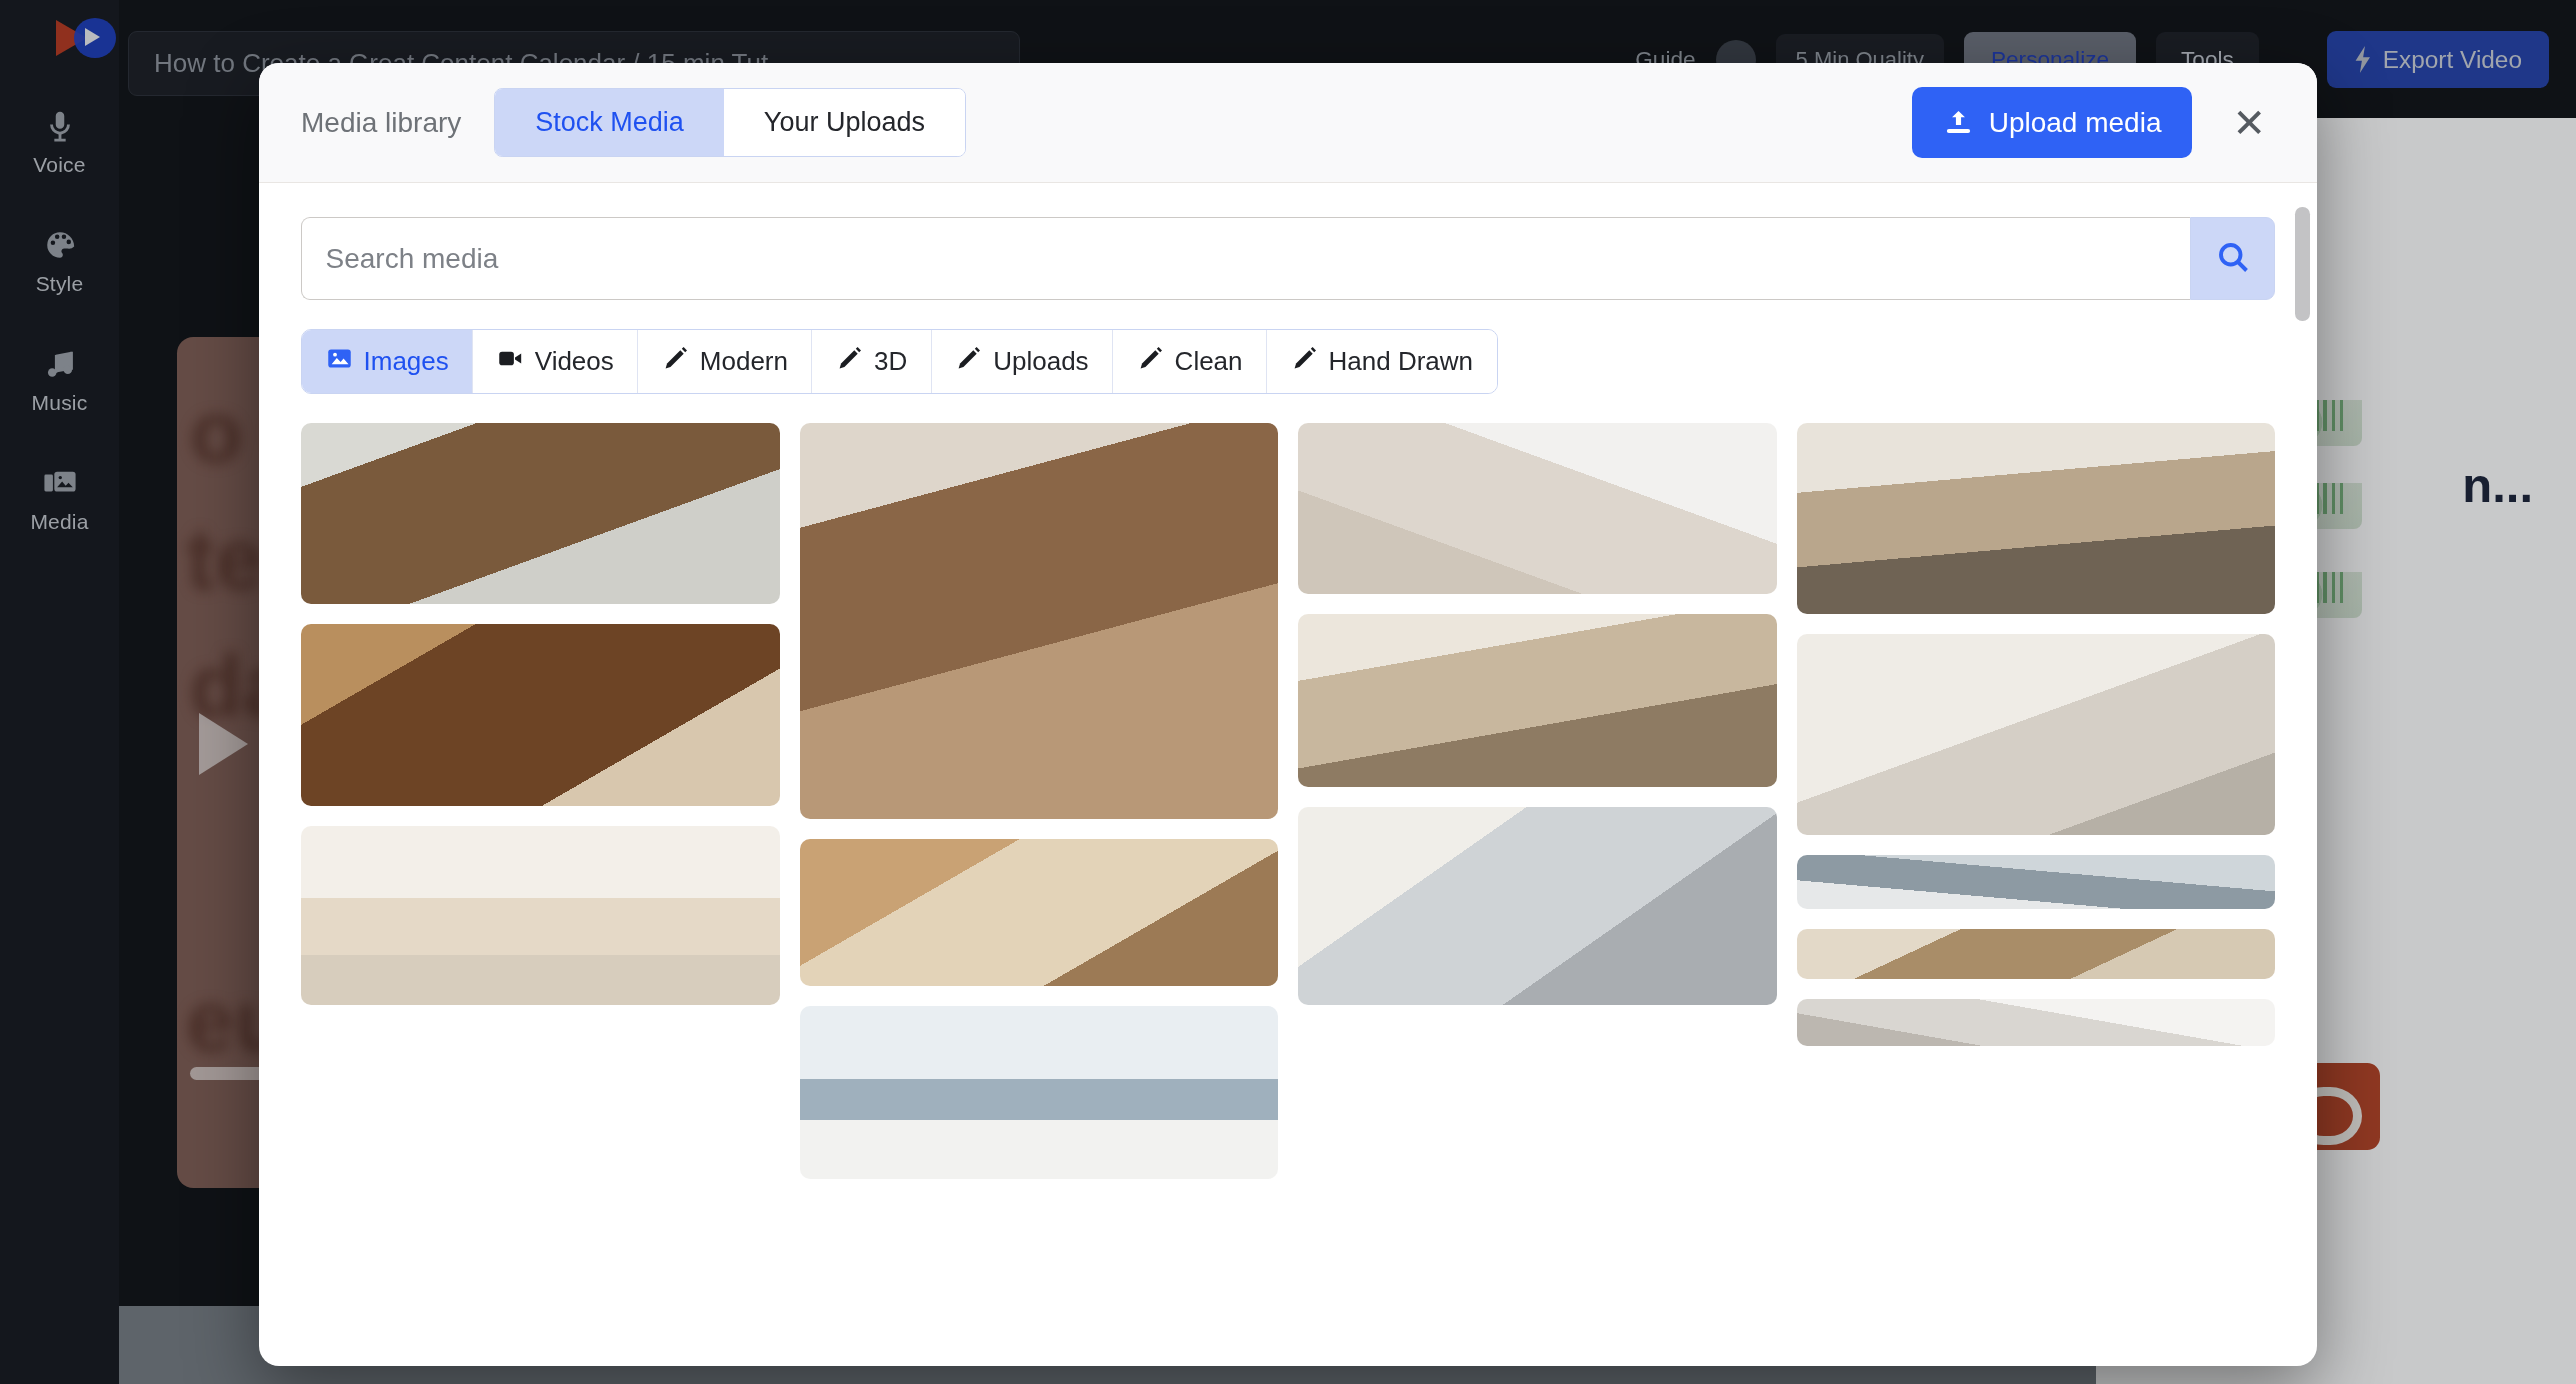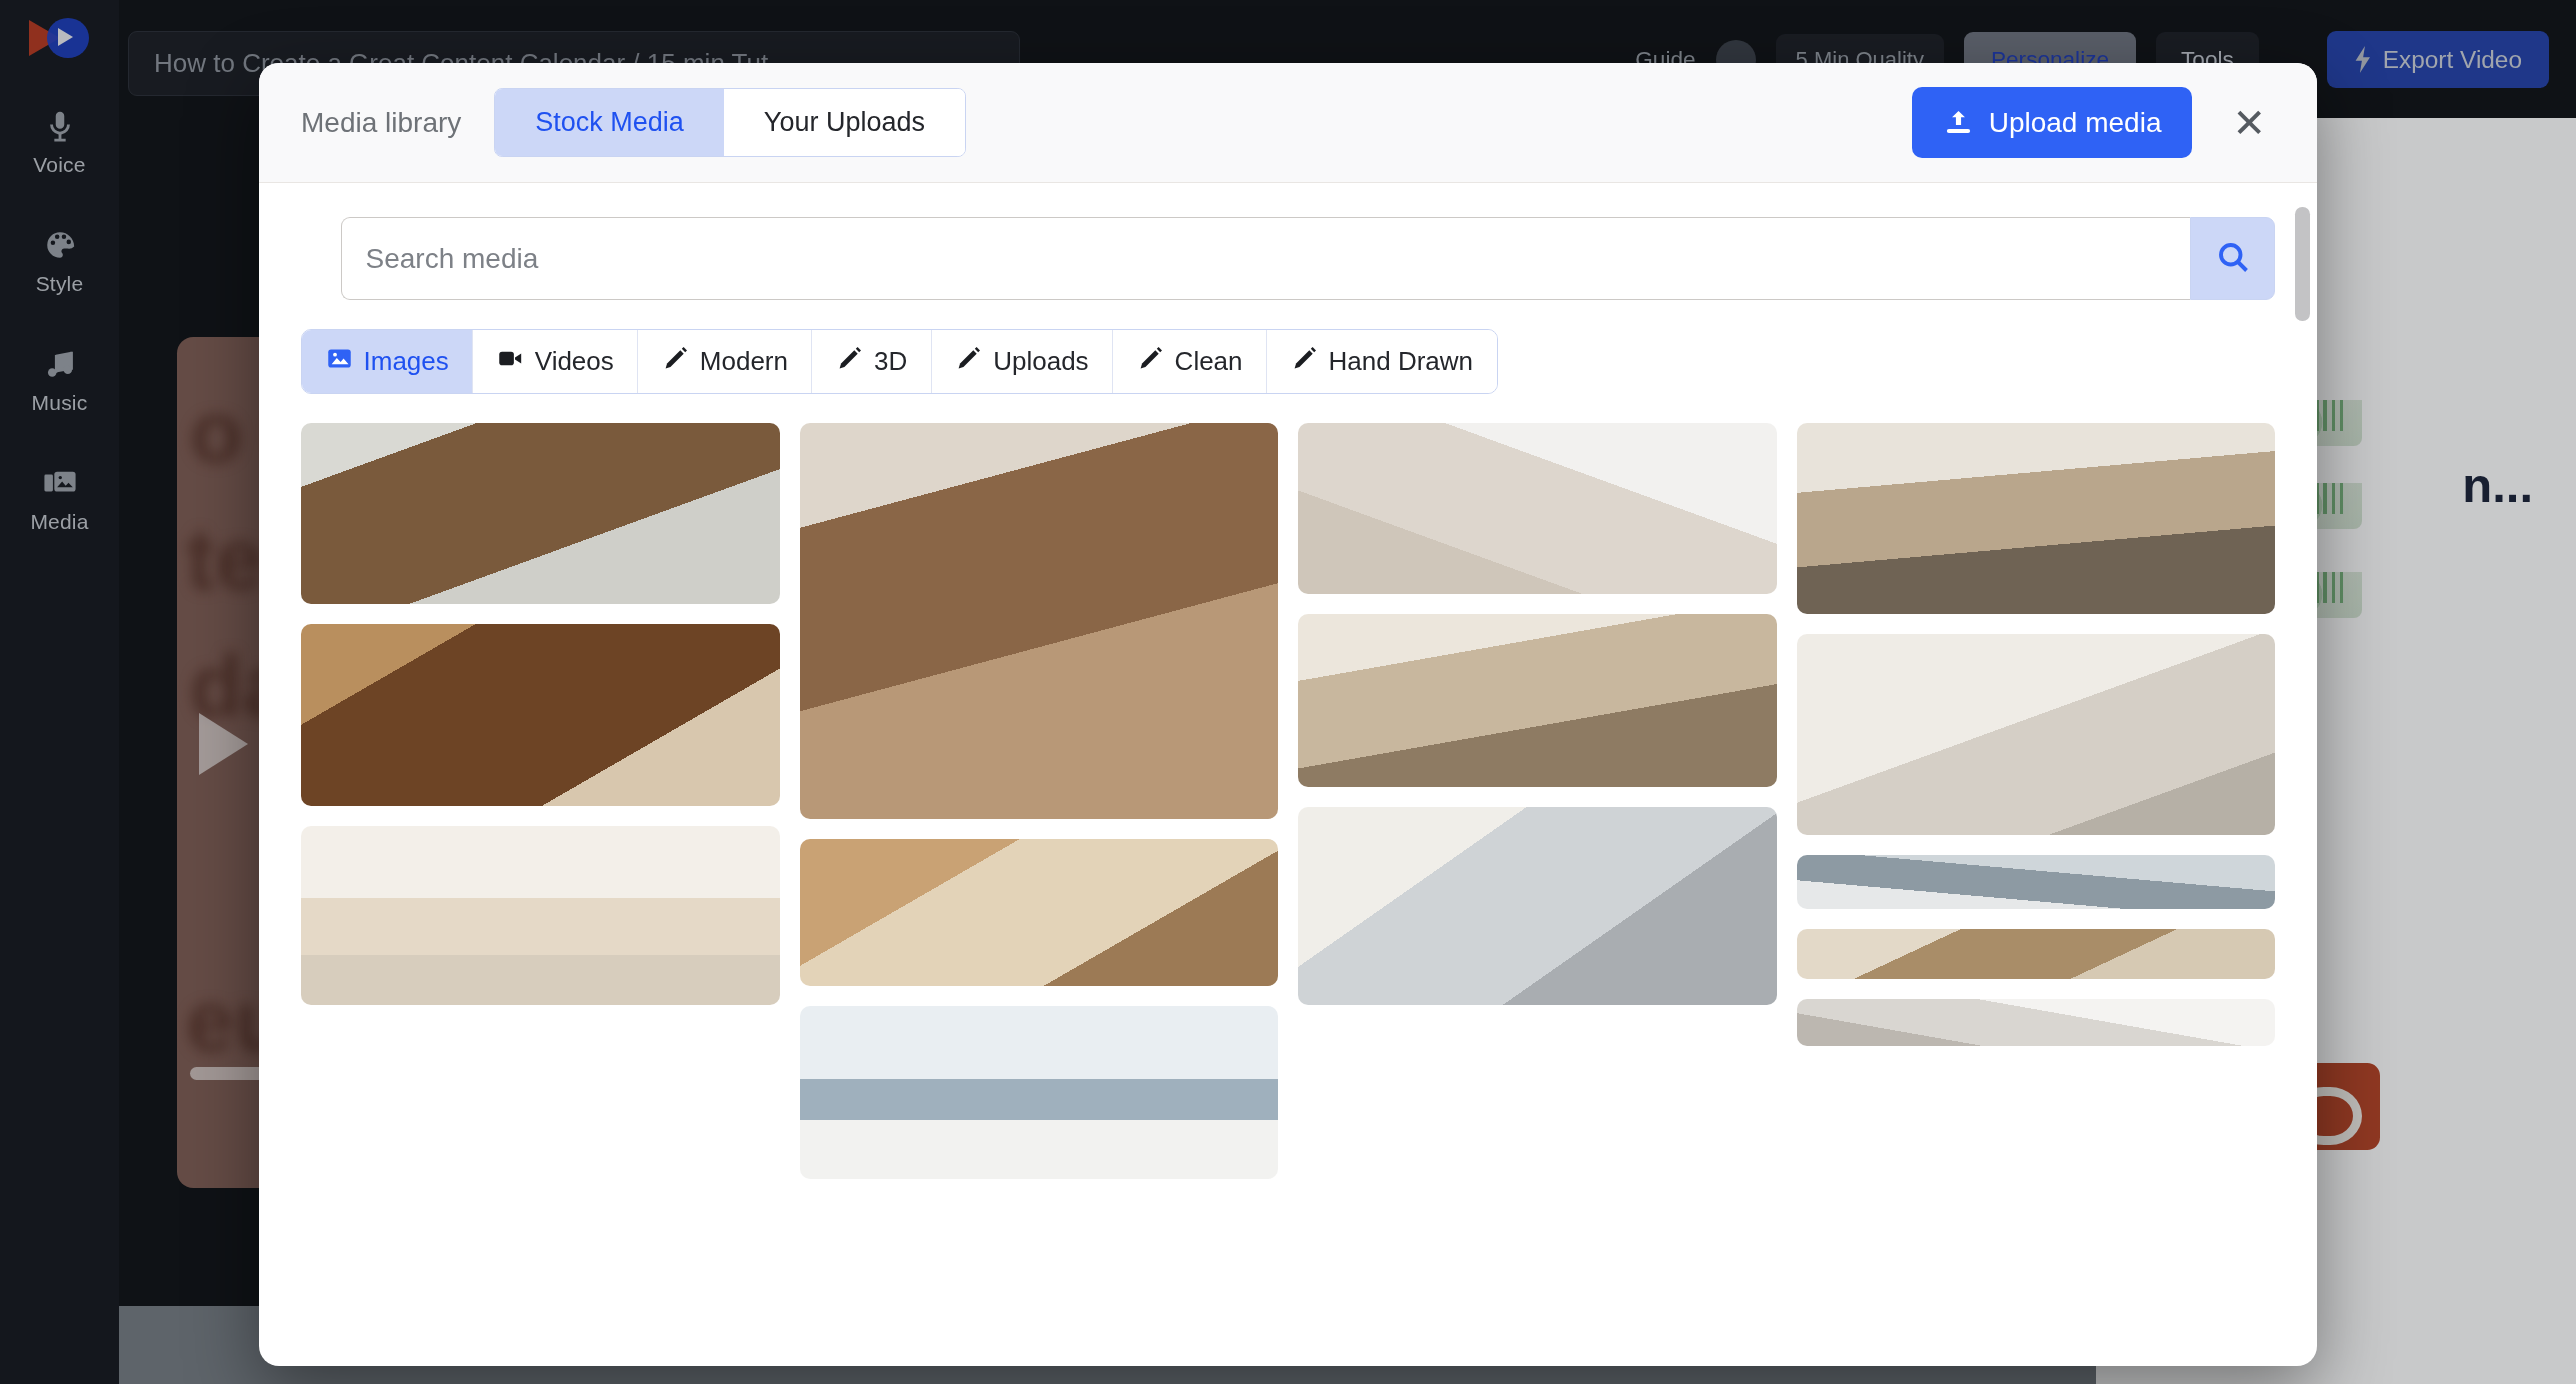--- a/index.html
+++ b/index.html
@@ -10,21 +10,21 @@
     font-family: "Liberation Sans", sans-serif;
     background: #0f1115;
   }
 
   
   #app-root { position: absolute; inset: 0; background: #0f1115; }
 
   #left-rail {
     position: absolute; left: 0; top: 0; width: 119px; height: 1385px;
     background: #15181e; display: flex; flex-direction: column;
-    align-items: center; padding-top: 12.7px;
+    align-items: flex-end; padding-top: 12.7px;
   }
   #brand-logo { width: 65px; height: 51px; position: relative; margin-bottom: 43px; }
   .logo-tri { position: absolute; left: 1.8px; top: 7.2px; width: 0; height: 0;
     border-top: 18px solid transparent; border-bottom: 18px solid transparent;
     border-left: 31px solid #b4381f; }
   .logo-circ { position: absolute; left: 20px; top: 5.4px; width: 42px; height: 40px;
     border-radius: 50%; background: #1d3fc4; opacity: .92; }
   .logo-play { position: absolute; left: 31px; top: 15.4px; width: 0; height: 0;
     border-top: 9px solid transparent; border-bottom: 9px solid transparent;
     border-left: 15.4px solid #e9eaee; }
@@ -139,21 +139,21 @@
   }
 
   #modal-body { flex: 1 1 auto; position: relative; overflow: hidden; display: flex; }
   #body-scroll { flex: 1 1 auto; padding: 34px 42px 0 42px; overflow: hidden; position: relative; }
 
   
   #search-row { display: flex; height: 83px; margin-bottom: 29px; }
   #search-input {
     flex: 1 1 auto; border: 0.9px solid #ccc9c6; border-right: none;
     border-radius: 9px 0 0 9px; padding: 0 23.5px; font-size: 28px;
-    font-family: inherit; color: #24262b; background: #fff; outline: none; margin-left: 40px;
+    font-family: inherit; color: #24262b; background: #fff; outline: none;
   }
   #search-input::placeholder { color: #7d8187; }
   #search-btn {
     width: 85px; background: #ccd7f7; border: 0.9px solid #c9d4f2;
     border-radius: 0 9px 9px 0; display: flex; align-items: center; justify-content: center;
     cursor: pointer;
   }
   #search-btn svg { width: 36px; height: 36px; stroke: #2f62f5; fill: none; stroke-width: 2.6; }
 
   

